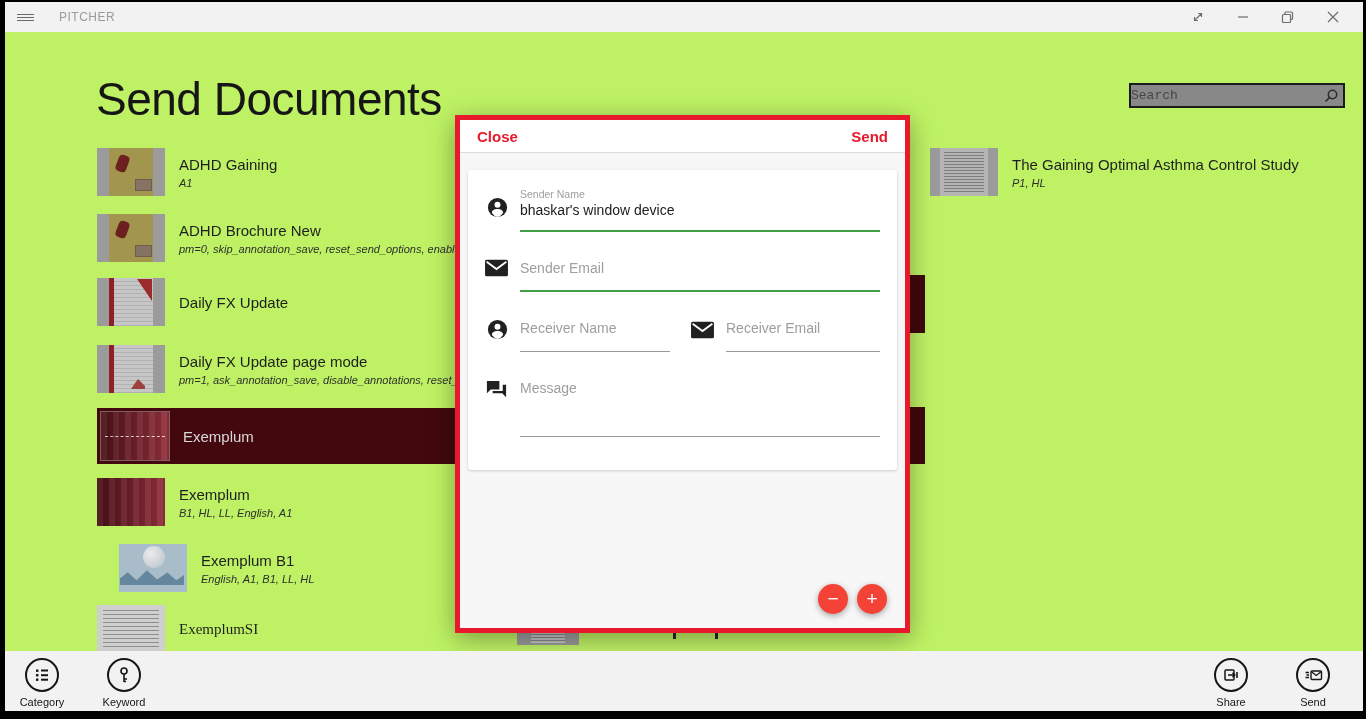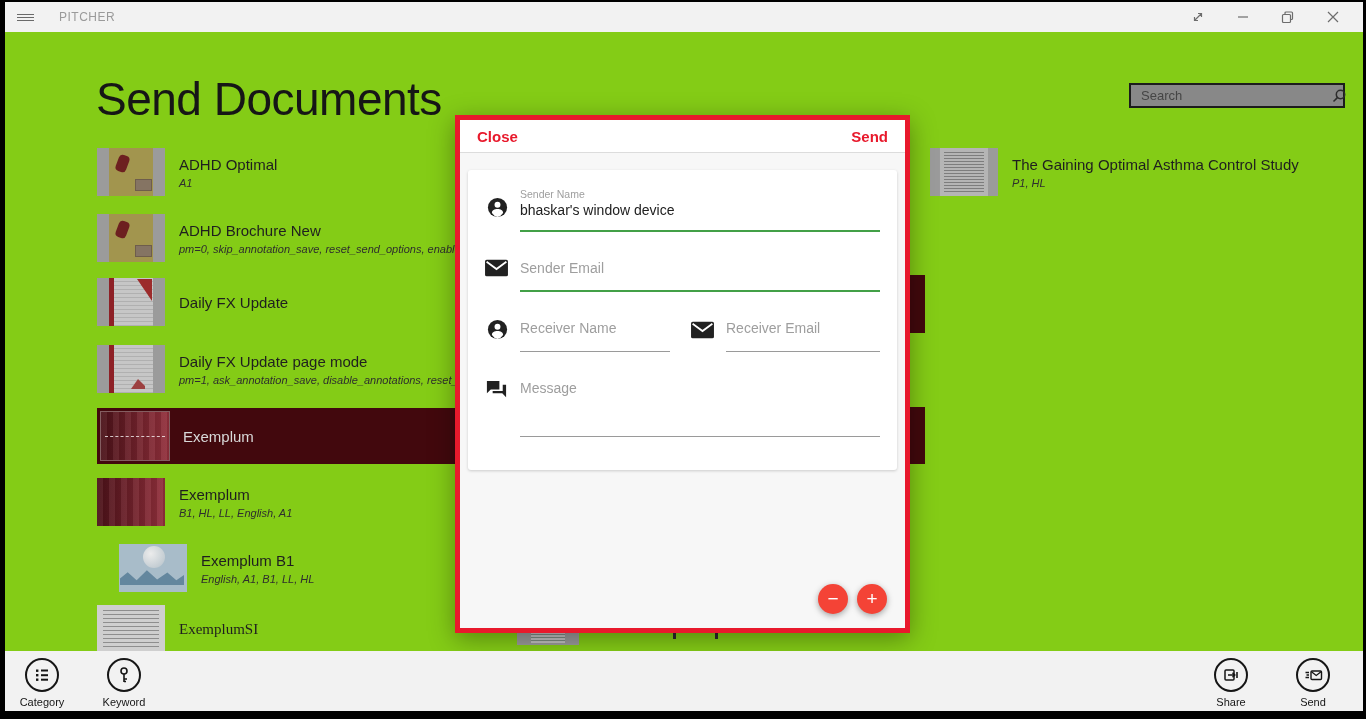--- a/index.html
+++ b/index.html
@@ -1,33 +1,33 @@
 <!DOCTYPE html>
 <html><head>
 <meta charset="utf-8">
 <style>
   * { margin:0; padding:0; box-sizing:border-box; }
   html,body { width:1366px; height:719px; background:#000; font-family:"Liberation Sans", sans-serif; overflow:hidden; }
-  .app { position:absolute; left:5px; top:2px; width:1358px; height:709px; background:#84cc16; overflow:hidden; }
+  .app { position:absolute; left:5px; top:2px; width:1358px; height:709px; background:#bef264; overflow:hidden; }
 
   
   .titlebar { position:absolute; left:0; top:0; width:100%; height:30px; background:#f2f2f2; z-index:40; display:flex; align-items:center; }
   .hamburger { width:40px; height:30px; display:flex; align-items:center; justify-content:center; cursor:pointer; }
   .hamburger span { display:block; width:17px; height:7px; border-top:1.5px solid #6a6a6a; border-bottom:1.5px solid #6a6a6a; position:relative; }
   .hamburger span::after{ content:""; position:absolute; left:0; top:2px; width:100%; border-top:1.5px solid #6a6a6a; }
   .app-title { font-size:12px; color:#9a9a9a; letter-spacing:.5px; margin-left:14px; }
   .win-controls { position:absolute; right:8px; top:0; height:30px; display:flex; }
   .win-btn { width:45px; height:30px; display:flex; align-items:center; justify-content:center; color:#6d6d6d; font-size:13px; cursor:pointer; }
   .win-btn svg { display:block; }
 
   
   .page-title { position:absolute; left:91px; top:70px; font-size:46px; font-weight:300; color:#161616; letter-spacing:-.5px; }
 
   .searchbox { position:absolute; left:1124px; top:81px; width:216px; height:25px; border:2px solid #1c1c1c; background:#888888; display:flex; align-items:center; }
-  .searchbox input { flex:1; border:none; outline:none; background:transparent; font-size:13px; color:#3a3a3a; padding:0 10px; font-family:Liberation Sans, sans-serif; }
+  .searchbox input { flex:1; border:none; outline:none; background:transparent; font-size:13px; color:#3a3a3a; padding:0 0; font-family:Liberation Mono, monospace; }
   .searchbox input::placeholder { color:#454545; opacity:1; }
   .search-glyph { width:24px; height:21px; flex:none; display:flex; align-items:center; justify-content:center; }
 
   
   .doc-row { position:absolute; display:flex; align-items:center; cursor:pointer; }
   .doc-row .thumb { width:68px; height:48px; background:#9b9b9b; position:relative; overflow:hidden; flex:none; }
   .doc-text { margin-left:14px; }
   .doc-title { font-size:15px; color:#1f1f1f; }
   .doc-sub { font-size:11px; font-style:italic; color:#2e2e2e; margin-top:4px; }
   .doc-row.selected { background:#42080d; padding:4px 8px 4px 4px; }
@@ -129,21 +129,21 @@
           <path d="M6.4 9.6 2.5 13.5" stroke="#2c2c2c" stroke-width="1.5"></path>
         </svg>
     </div>
   </div>
 
   <div class="doc-row" style="left:92px; top:146px;">
     <div class="thumb t-adhd">
         <div class="t-inner"></div>
       </div>
     <div class="doc-text">
-        <div class="doc-title">ADHD Optimal</div>
+        <div class="doc-title">ADHD Gaining</div>
       <div class="doc-sub">A1</div>
       </div>
   </div>
   <div class="doc-row" style="left:92px; top:212px;">
     <div class="thumb t-adhd">
         <div class="t-inner"></div>
       </div>
     <div class="doc-text">
         <div class="doc-title">ADHD Brochure New</div>
       <div class="doc-sub">pm=0, skip_annotation_save, reset_send_options, enable_annotations, e</div>

